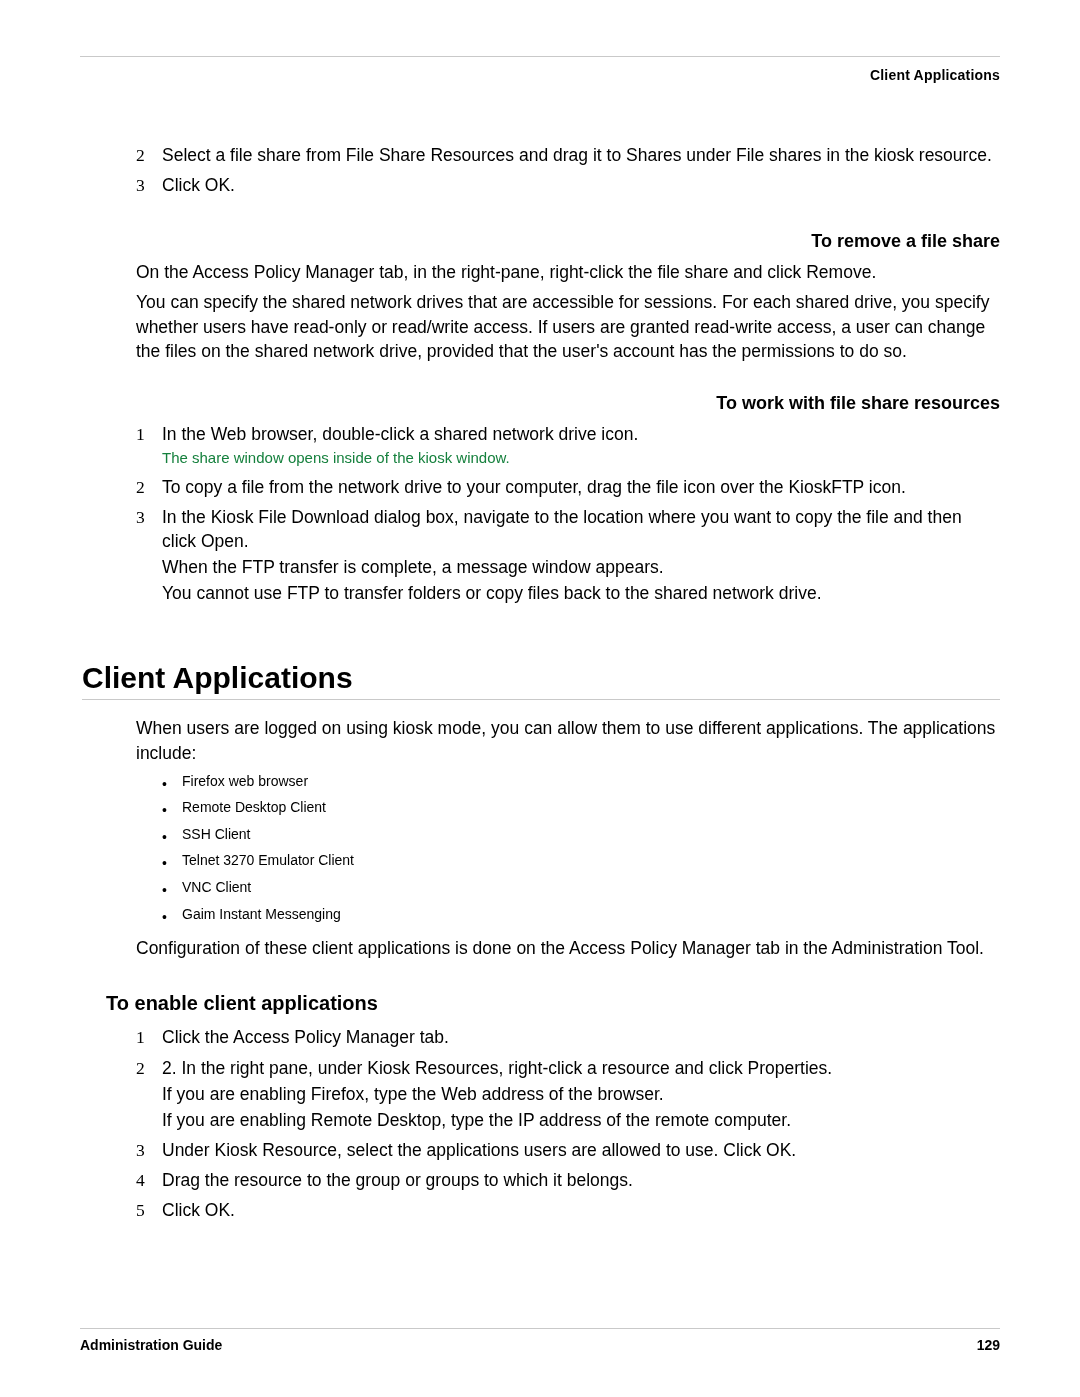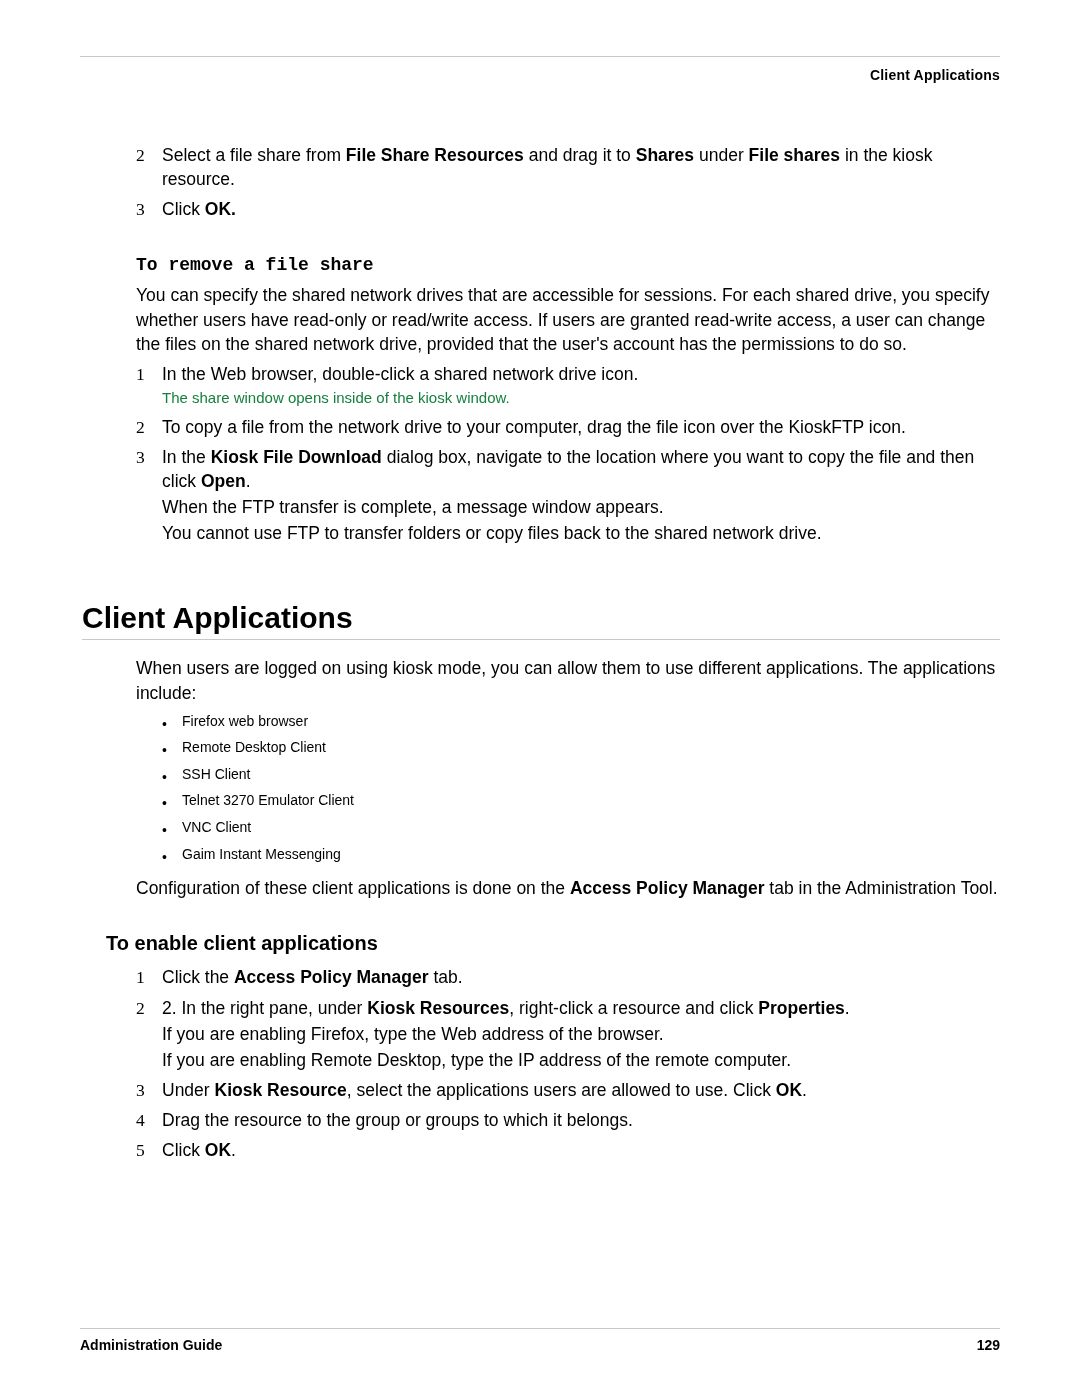--- a/index.html
+++ b/index.html
@@ -44,37 +44,38 @@
     margin-bottom: 6px;
   }
   ol.num > li .n {
     width: 26px;
     flex: 0 0 26px;
     font-family: Georgia, "Times New Roman", serif;
   }
   ol.num > li .t {
     flex: 1;
   }
-  .b { font-weight: 700; }
+  .b { font-weight: 400; }
   .sub-note {
     font-size: 15px;
     color: #15803d;
     margin-top: 2px;
     display: block;
   }
   .para {
     font-size: 17.5px;
     line-height: 1.38;
     margin: 4px 0 6px 0;
   }
   .h3 {
-    font-family: Liberation Mono, monospace;
+    font-family: Liberation Sans, sans-serif;
     font-weight: 900;
     font-size: 18px;
     margin: 34px 0 8px 0;
+    text-align: right;
   }
   .h3.tight { margin-top: 30px; }
   .h1 {
     font-family: Arial, "Arial Black", sans-serif;
     font-weight: 900;
     font-size: 30px;
     margin: 56px 0 4px 0;
     margin-left: -54px;
   }
   .h1-rule {
@@ -144,22 +145,24 @@
           <span class="n">2</span>
           <span class="t"><span>Select a file share from </span><span class="b">File Share Resources</span><span> and drag it to </span><span class="b">Shares</span><span> under </span><span class="b">File shares</span><span> in the kiosk resource.</span></span>
         </li>
         <li>
           <span class="n">3</span>
           <span class="t"><span>Click </span><span class="b">OK.</span></span>
         </li>
       </ol>
 
     <div class="h3">To remove a file share</div>
+    <div class="para" id="remove-p1"><span>On the </span><span class="b">Access Policy Manager</span><span> tab, in the right-pane, right-click the file share and click </span><span class="b">Remove</span><span>.</span></div>
     <div class="para">You can specify the shared network drives that are accessible for sessions. For each shared drive, you specify whether users have read-only or read/write access. If users are granted read-write access, a user can change the files on the shared network drive, provided that the user's account has the permissions to do so.</div>
 
+    <div class="h3 tight">To work with file share resources</div>
     <ol class="num" id="work-steps">
         <li>
           <span class="n">1</span>
           <span class="t"><span>In the Web browser, double-click a shared network drive icon.</span><span class="sub-note">The share window opens inside of the kiosk window.</span></span>
         </li>
         <li>
           <span class="n">2</span>
           <span class="t"><span>To copy a file from the network drive to your computer, drag the file icon over the KioskFTP icon.</span></span>
         </li>
         <li>

